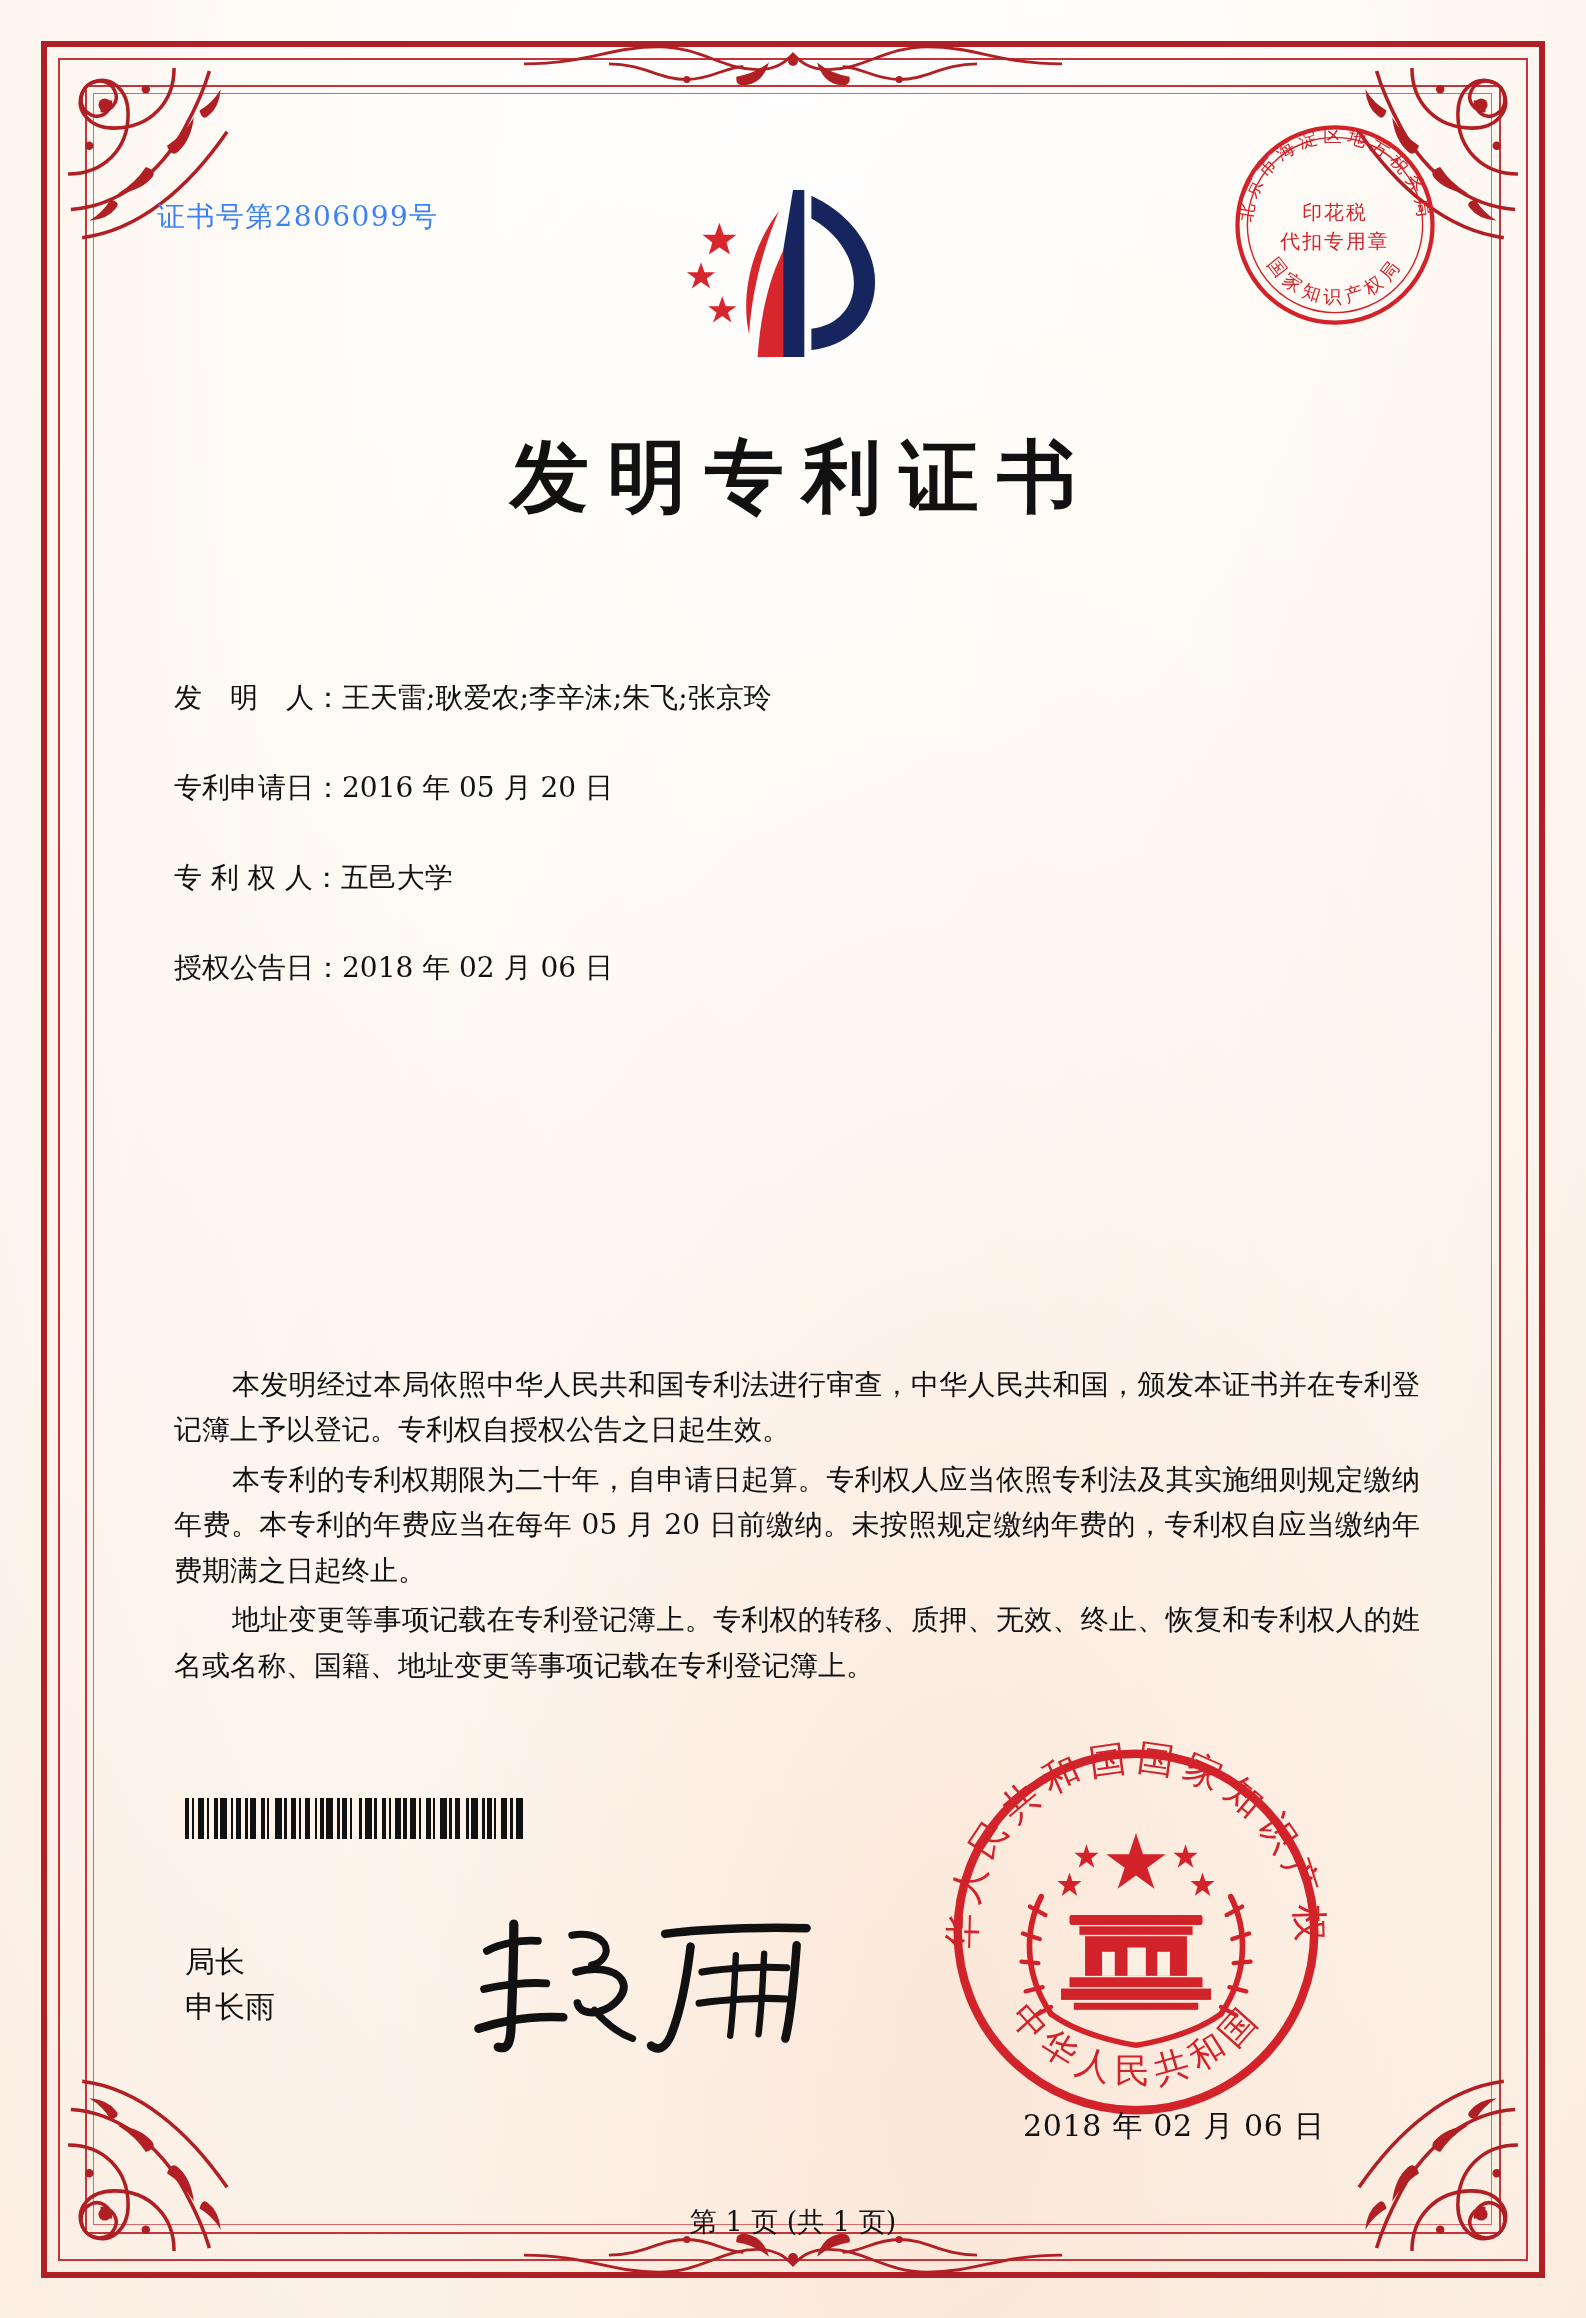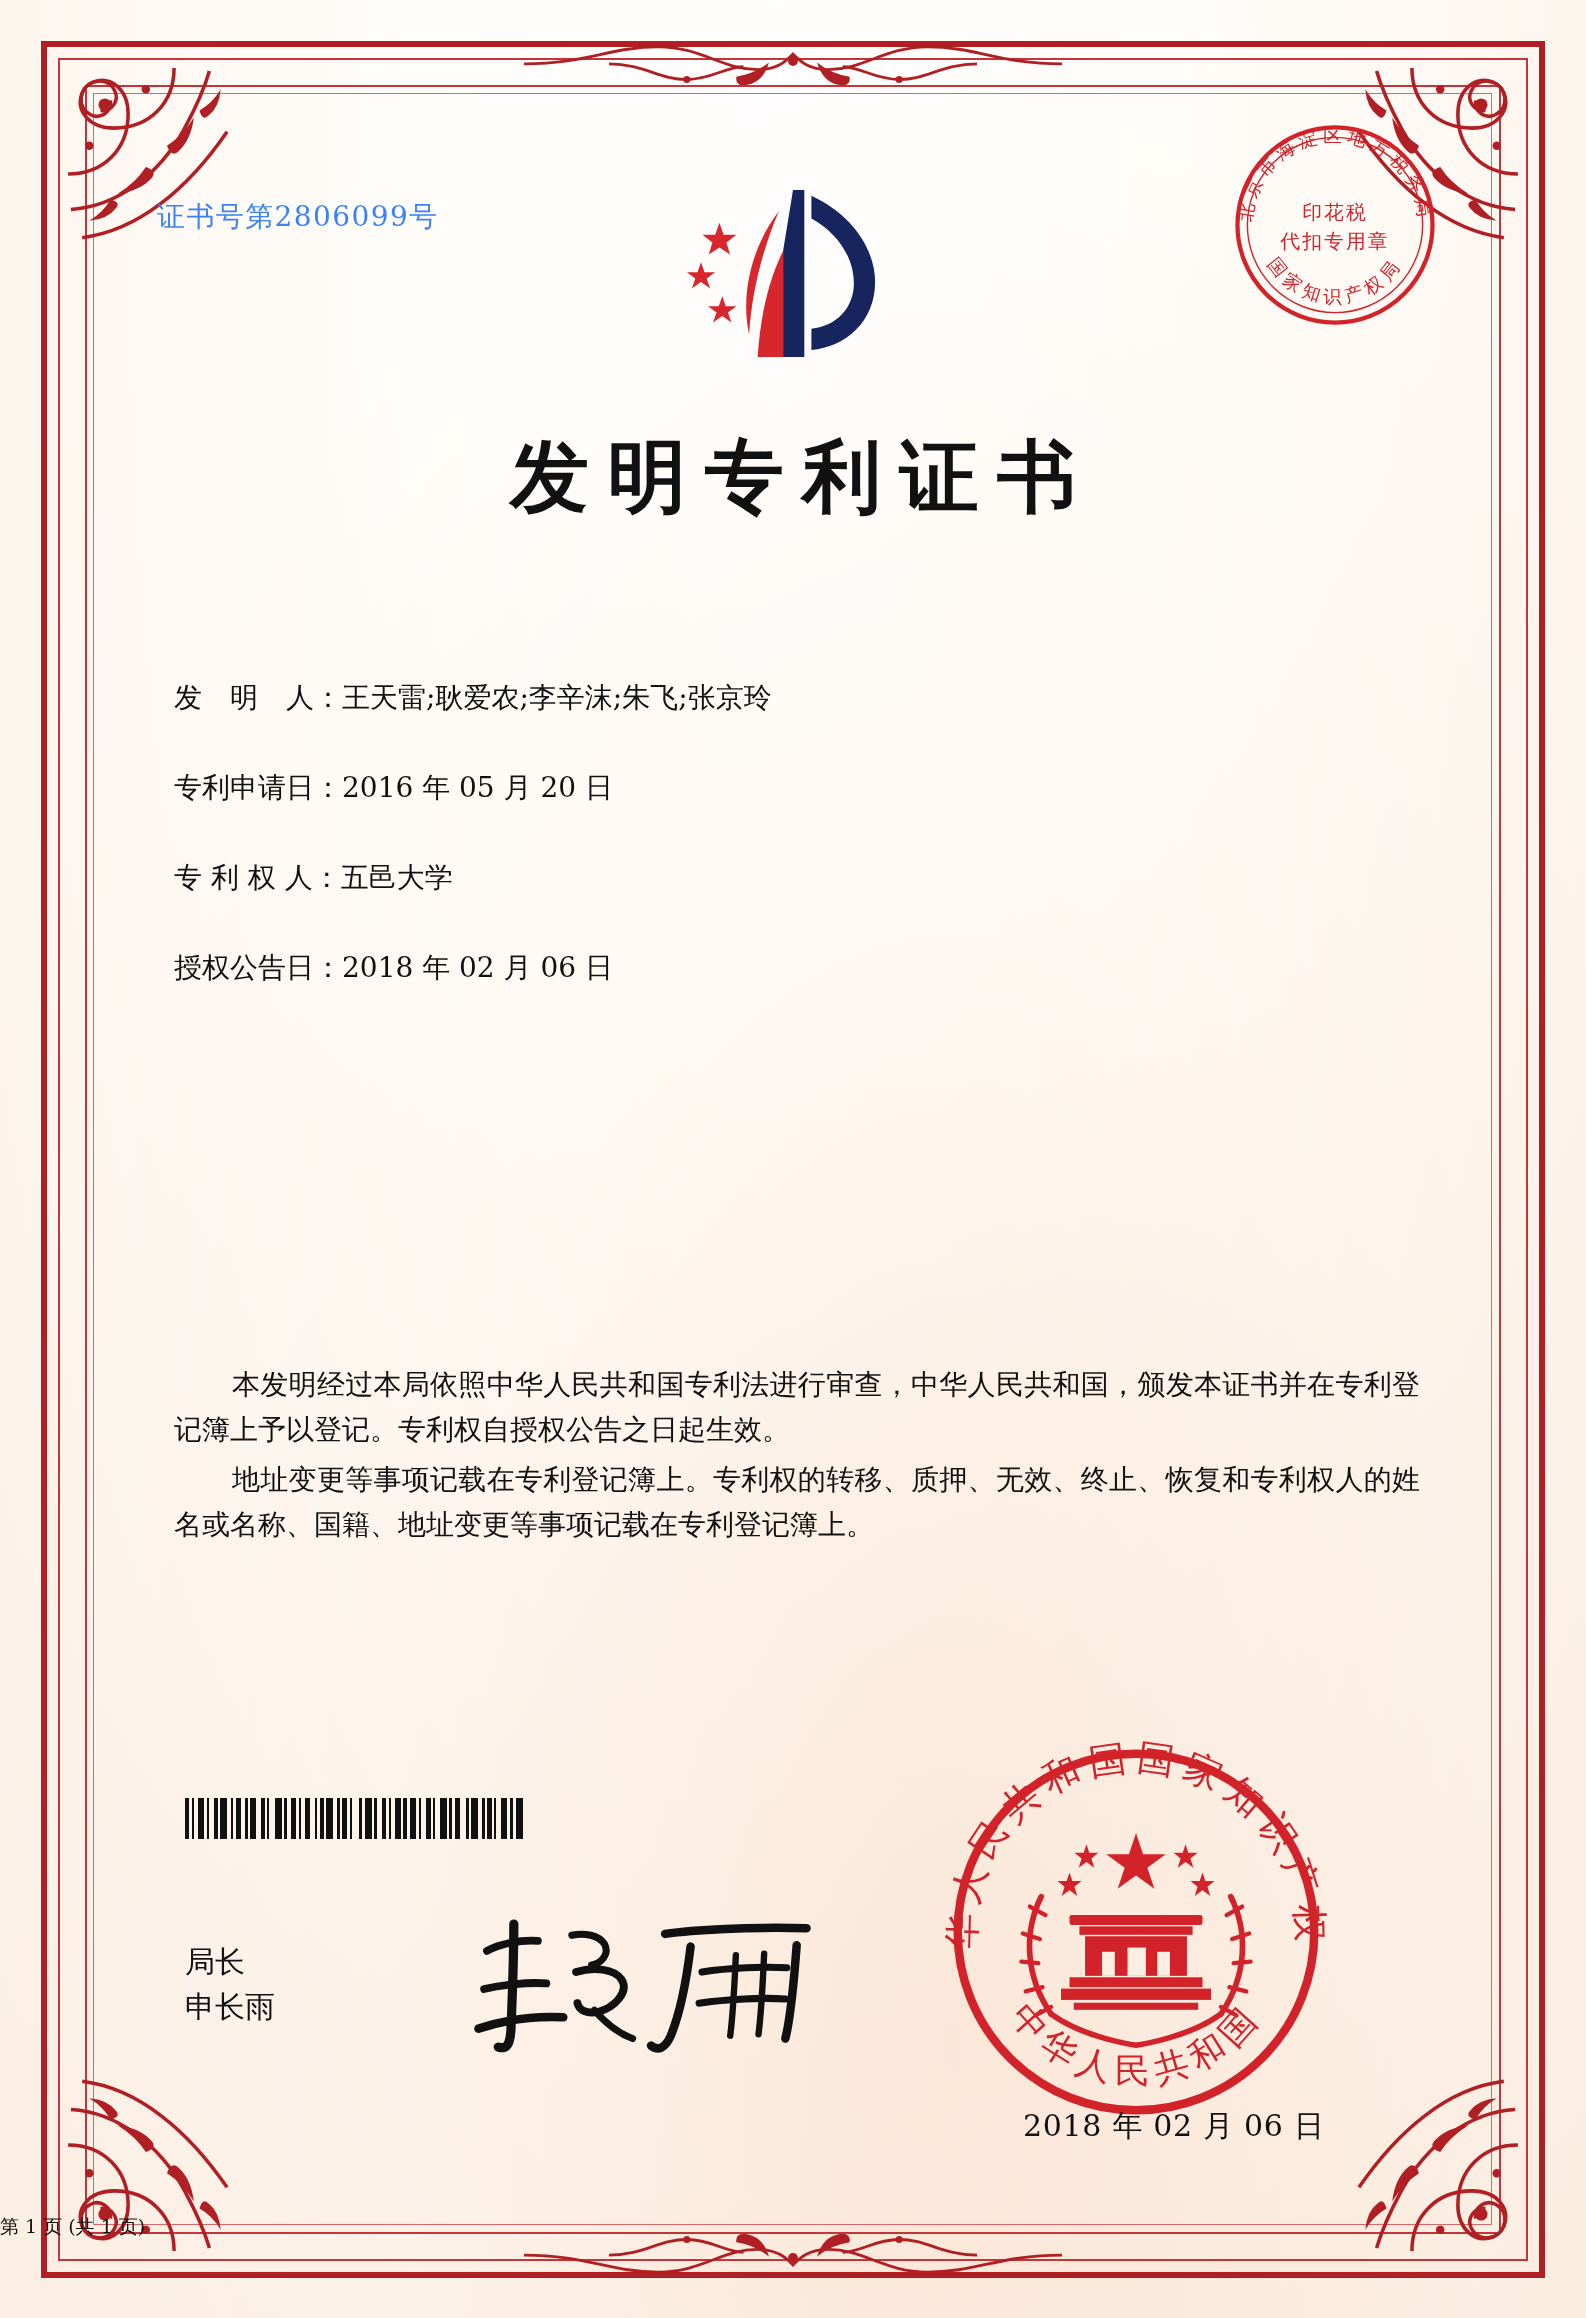--- a/index.html
+++ b/index.html
@@ -223,22 +223,22 @@
     font-size: 30px;
     color: #111;
     font-family: "DejaVu Serif", "Liberation Serif", serif;
     letter-spacing: 0.7px;
   }
 
   .page-num {
     position: absolute;
     left: 0; right: 0;
     bottom: 79px;
-    text-align: left;
-    font-size: 19px;
+    text-align: center;
+    font-size: 27px;
     color: #111;
     font-family: "DejaVu Serif", "Liberation Serif", serif;
   }
 </style>
 </head>
 <body>
 
 <div class="page">
   <div class="paper-tint"></div>
   <div class="paper-tint2"></div>
@@ -409,20 +409,21 @@
       <span class="field-value">五邑大学</span>
     </div>
     <div class="field-row">
       <span class="field-label">授权公告日：</span>
       <span class="field-value">2018 年 02 月 06 日</span>
     </div>
   </div>
 
   <div class="body-text">
     <p>本发明经过本局依照中华人民共和国专利法进行审查，中华人民共和国，颁发本证书并在专利登记簿上予以登记。专利权自授权公告之日起生效。</p>
+    <p>本专利的专利权期限为二十年，自申请日起算。专利权人应当依照专利法及其实施细则规定缴纳年费。本专利的年费应当在每年 05 月 20 日前缴纳。未按照规定缴纳年费的，专利权自应当缴纳年费期满之日起终止。</p>
     <p>地址变更等事项记载在专利登记簿上。专利权的转移、质押、无效、终止、恢复和专利权人的姓名或名称、国籍、地址变更等事项记载在专利登记簿上。</p>
   </div>
 
   <div class="barcode">
     <i style="width:4.2px"></i>
       <i style="width:2.8px;background:transparent"></i>
     <i style="width:2.1px"></i>
       <i style="width:3.5px;background:transparent"></i>
     <i style="width:6.4px"></i>
       <i style="width:2.8px;background:transparent"></i>

